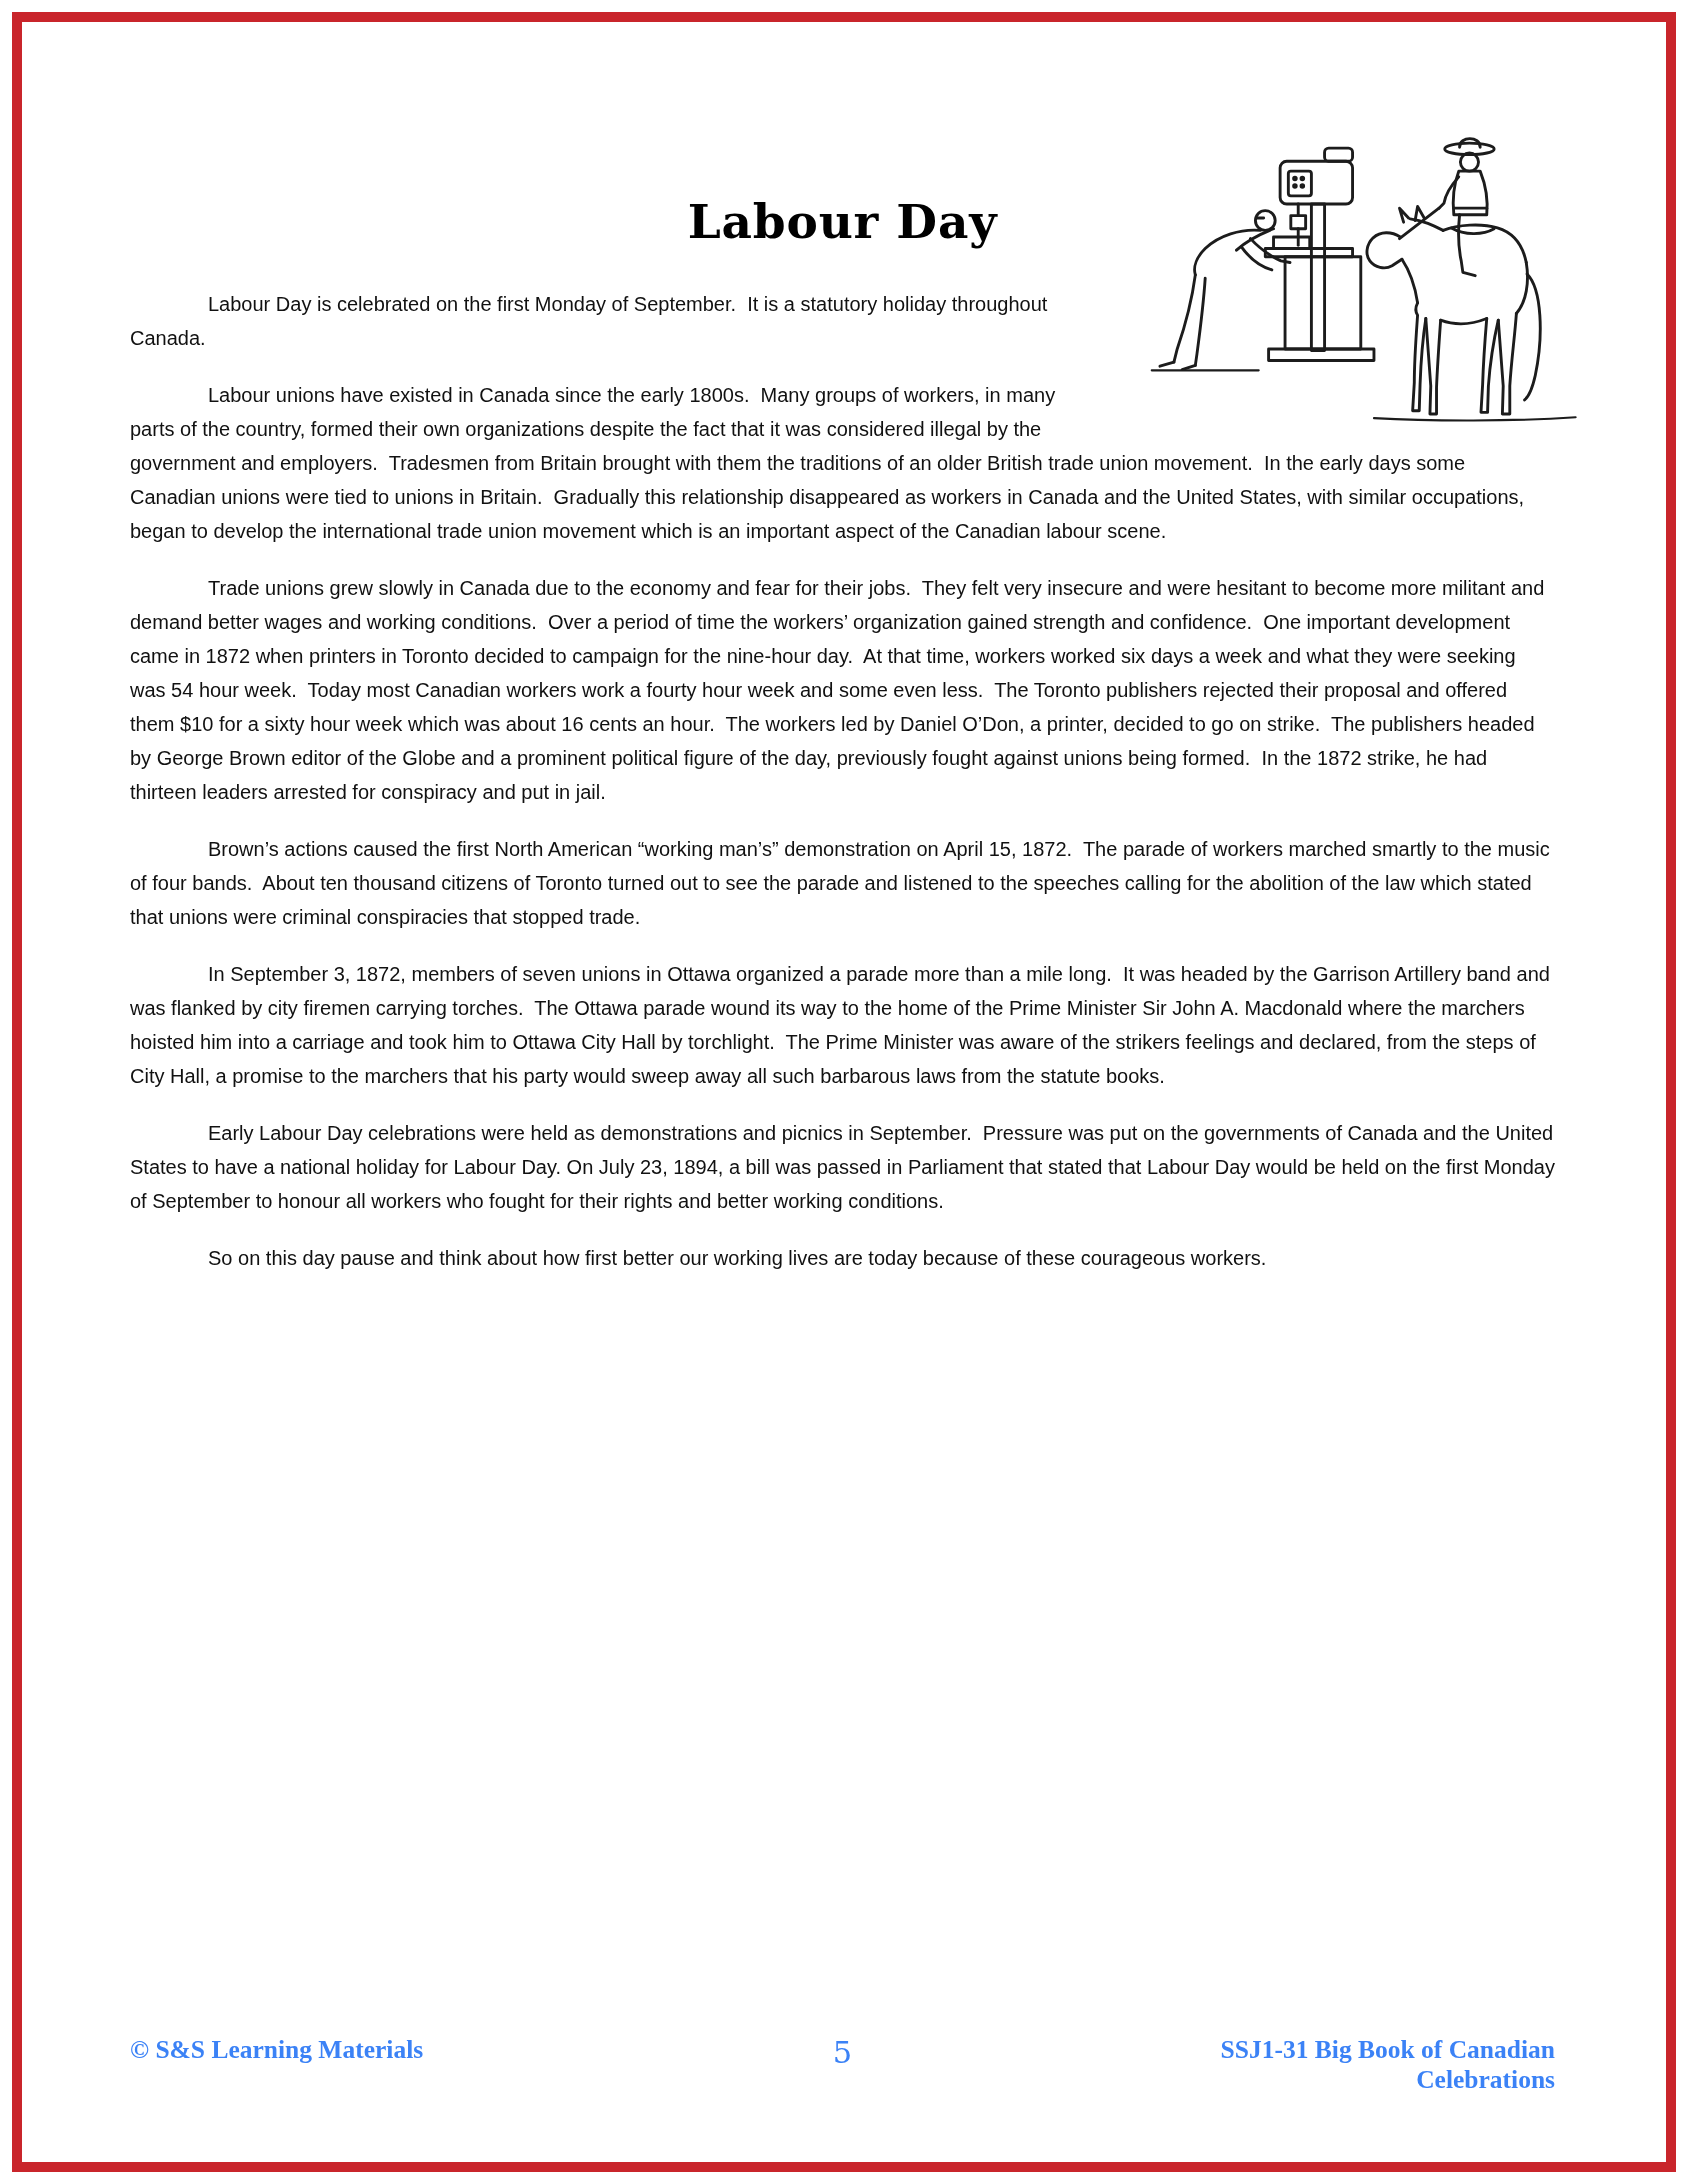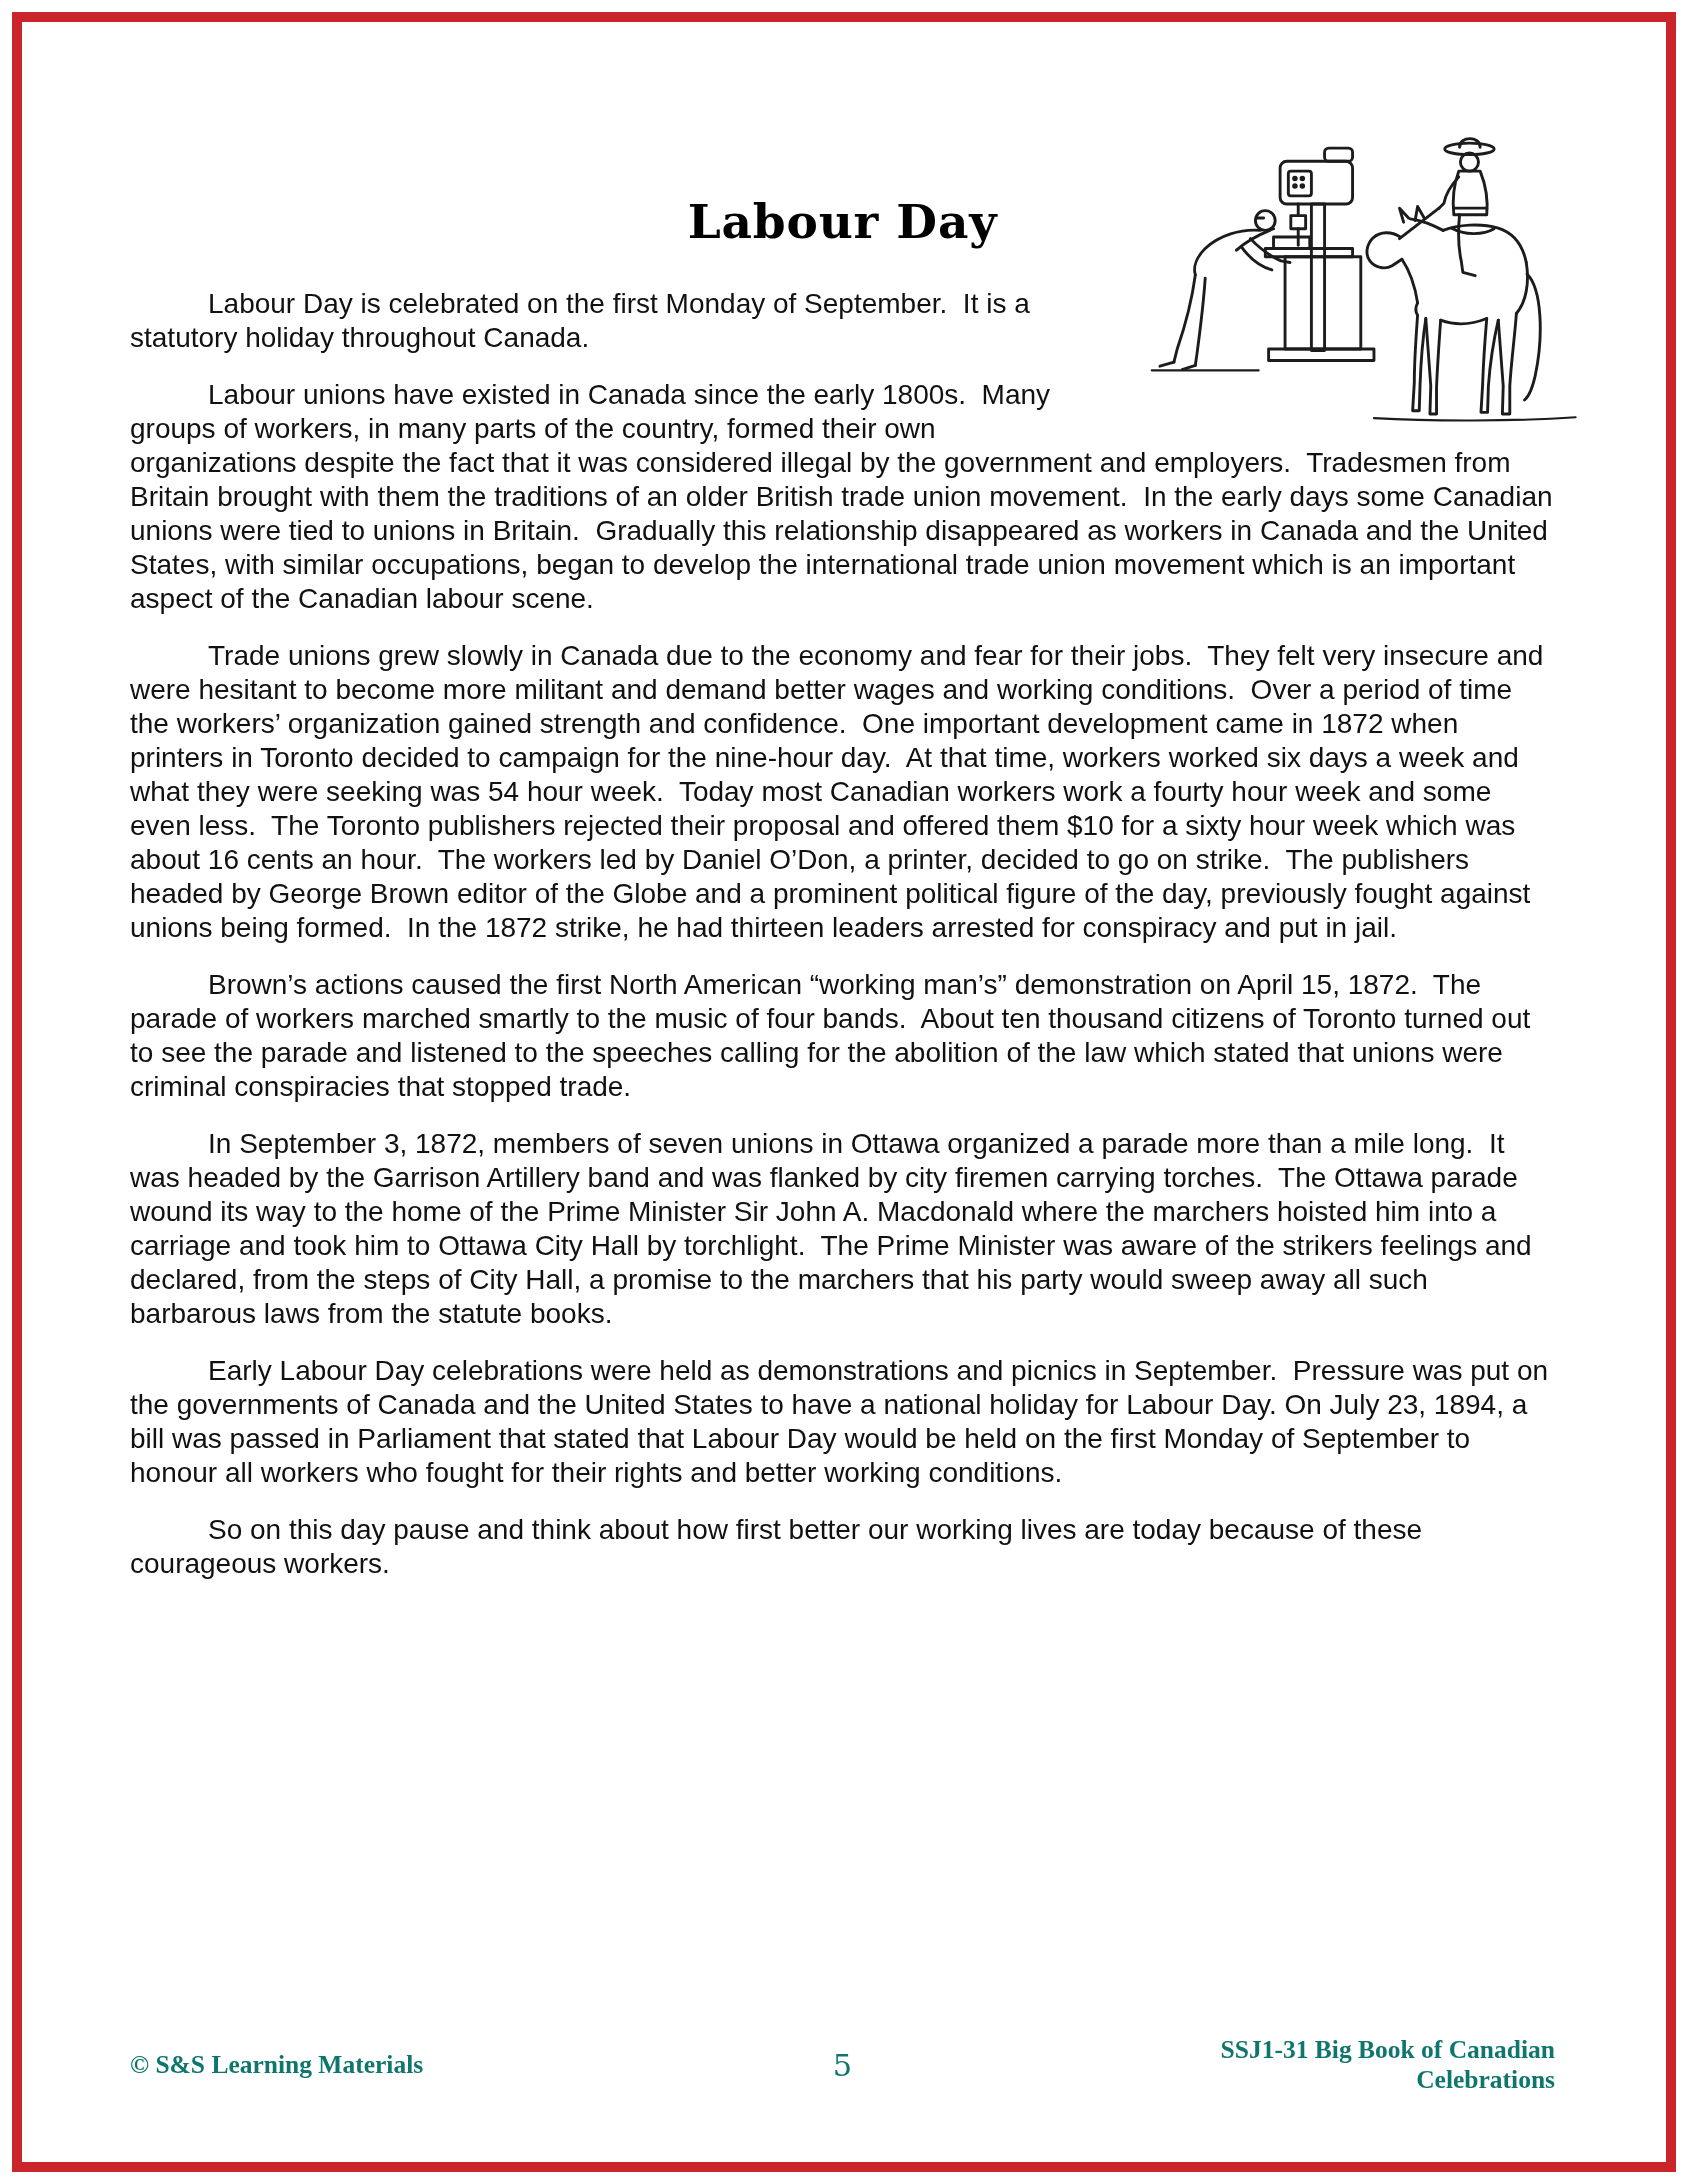--- a/index.html
+++ b/index.html
@@ -38,37 +38,37 @@
     letter-spacing: 0.8px;
     margin: 0 0 38px 0;
     color: #000000;
   }
   .float-spacer {
     float: right;
     width: 461px;
     height: 158px;
   }
   .body-par {
-    font-size: 28px;
+    font-size: 20px;
     line-height: 34px;
     margin: 0 0 23px 0;
     text-indent: 78px;
     white-space: pre-wrap;
   }
   .footer {
     position: absolute;
     left: 130px;
     right: 132px;
     top: 2035px;
     display: flex;
-    align-items: center;
+    align-items: flex-start;
     font-family: "Liberation Serif", serif;
     font-weight: bold;
     font-size: 25.5px;
-    color: #0f766e;
+    color: #3b82f6;
   }
   .footer-left  { flex: 1; text-align: left; }
   .footer-center{ flex: 1; text-align: center; font-family: "DejaVu Serif", serif; font-weight: normal; font-size: 30.5px; }
   .footer-right { flex: 1; text-align: right; }
 </style>
 </head>
 <body>
 
 <div class="page">
 

